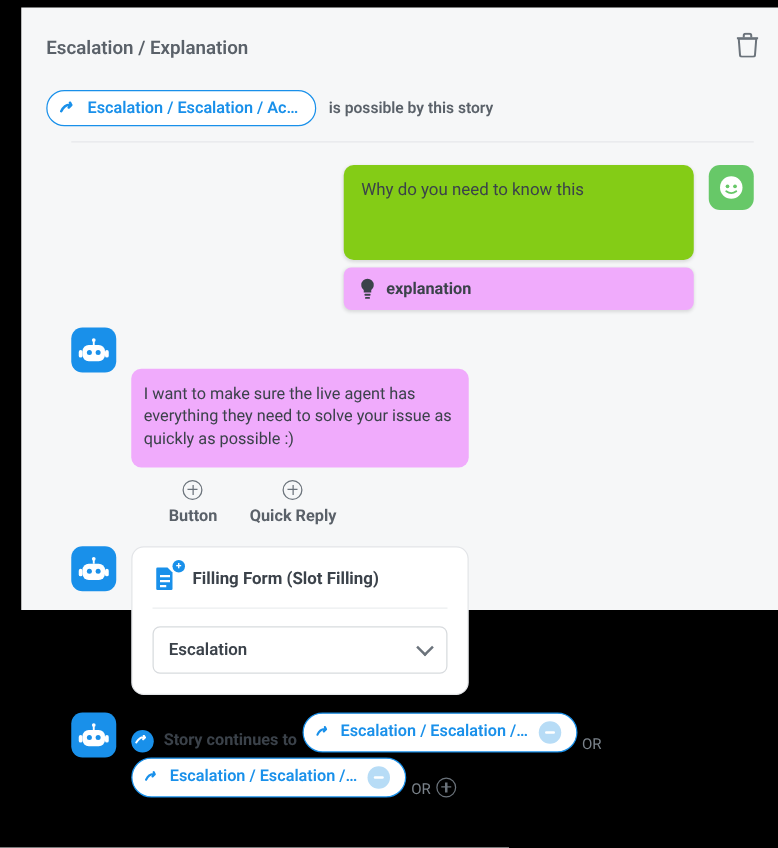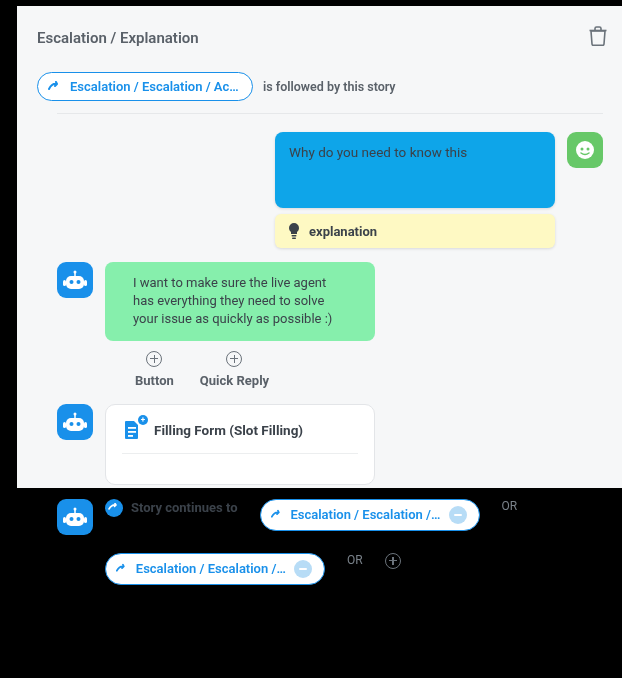--- a/index.html
+++ b/index.html
@@ -92,30 +92,30 @@
     gap: 12px;
     margin-bottom: 14px;
     align-items: flex-start;
   }
   .row.user { justify-content: flex-end; }
 
   .user-stack { display: flex; flex-direction: column; gap: 6px; align-items: flex-end; }
   .user-msg {
     width: 280px;
     min-height: 76px;
-    background: #0ea5e9;
+    background: #84cc16;
     border-radius: 8px;
     box-shadow: 0 1px 3px rgba(0,0,0,0.12);
     padding: 12px 14px;
     font-size: 13.5px;
     color: #3b424a;
   }
   .intent-chip {
     width: 280px;
-    background: #fef9c3;
+    background: #f0abfc;
     border-radius: 6px;
     box-shadow: 0 1px 3px rgba(0,0,0,0.12);
     padding: 8px 12px;
     display: flex;
     align-items: center;
     gap: 8px;
     font-size: 13px;
     font-weight: 700;
     color: #3b424a;
   }
@@ -135,26 +135,27 @@
     background: #1990ea;
     display: flex;
     align-items: center;
     justify-content: center;
     flex-shrink: 0;
     position: relative;
   }
 
   .bot-msg {
     width: 270px;
-    background: #86efac;
+    background: #f0abfc;
     border-radius: 8px;
-    padding: 12px 28px;
+    padding: 12px 10px;
     font-size: 13px;
     color: #3b424a;
     line-height: 1.4;
+    margin-top: 33px;
   }
 
   .action-row {
     display: flex;
     gap: 26px;
     margin-left: 78px;
     margin-top: -4px;
     margin-bottom: 16px;
     font-size: 13px;
     font-weight: 700;
@@ -235,22 +236,22 @@
   }
 
   .continues-row {
     display: flex;
     gap: 12px;
     align-items: flex-start;
   }
   .continues-body {
     display: flex;
     flex-wrap: wrap;
-    align-items: flex-start;
-    gap: 22px;
+    align-items: flex-end;
+    gap: 4px;
     font-size: 12.5px;
     font-weight: 600;
     color: #5a6169;
   }
   .continues-label {
     display: inline-flex;
     align-items: center;
     gap: 8px;
     font-size: 13px;
     font-weight: 700;
@@ -283,21 +284,21 @@
     </div>
   </div>
 
   <div class="preceded-row">
     <div class="story-chip">
       <svg width="16" height="12" viewBox="0 0 16 12">
         <path d="M1 8 Q4 2 9 3 L8 1 M9 3 L7 5" fill="none" stroke="#1990ea" stroke-width="2" stroke-linecap="round" stroke-linejoin="round"></path>
       </svg>
       <span class="label">Escalation / Escalation / Acti…</span>
     </div>
-    <div class="followed-text">is followed by this story</div>
+    <div class="followed-text">is possible by this story</div>
   </div>
 
   <div class="convo-area">
 
     <div class="row user">
       <div class="user-stack">
         <div class="user-msg">
           <span>Why do you need to know this</span>
         </div>
         <div class="intent-chip">
@@ -365,20 +366,24 @@
             <svg width="20" height="22" viewBox="0 0 20 22">
               <path d="M4 2h8l4 4v13a1 1 0 0 1-1 1H4a1 1 0 0 1-1-1V3a1 1 0 0 1 1-1z" fill="#1990ea"></path>
               <rect x="6" y="8" width="8" height="1.8" fill="#fff"></rect>
               <rect x="6" y="12" width="8" height="1.8" fill="#fff"></rect>
               <rect x="6" y="16" width="5" height="1.8" fill="#fff"></rect>
             </svg>
             <div class="form-plus-dot">+</div>
           </div>
           <span>Filling Form (Slot Filling)</span>
         </div>
+        <div class="select">
+          <span>Escalation</span>
+          <span class="chevron"></span>
+        </div>
       </div>
     </div>
 
     <div class="continues-row">
       <div class="bot-avatar">
         <svg width="28" height="28" viewBox="0 0 28 28">
           <circle cx="14" cy="6" r="1.5" fill="#fff"></circle>
           <line x1="14" y1="7" x2="14" y2="10" stroke="#fff" stroke-width="1.5"></line>
           <rect x="5" y="10" width="18" height="13" rx="5" fill="#fff"></rect>
           <circle cx="10.5" cy="16" r="2" fill="#1990ea"></circle>

